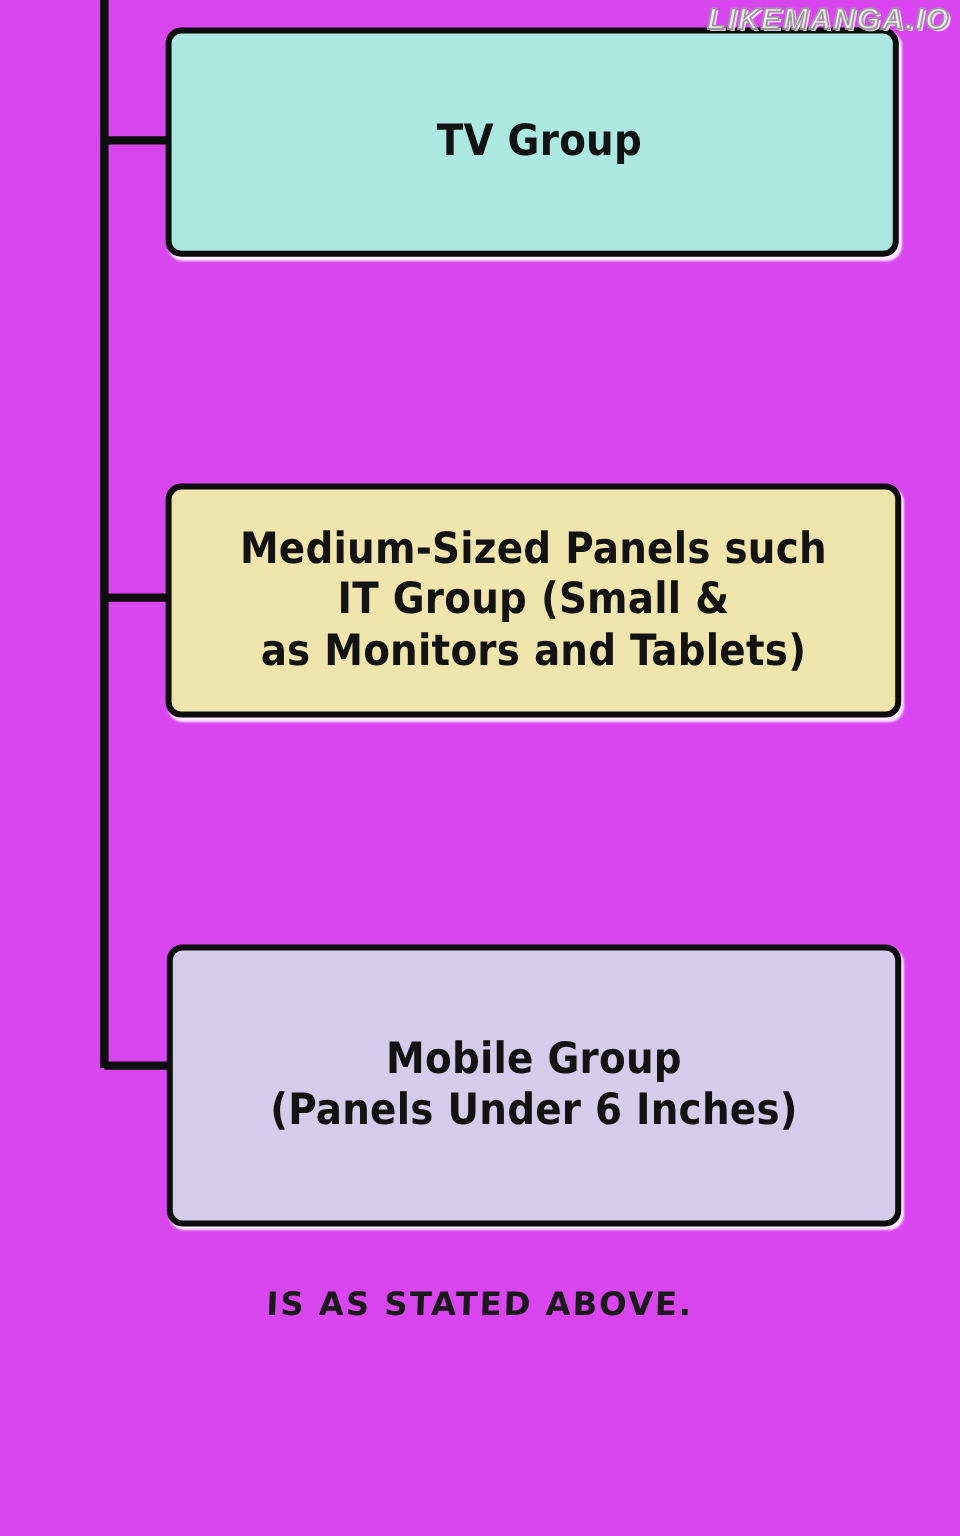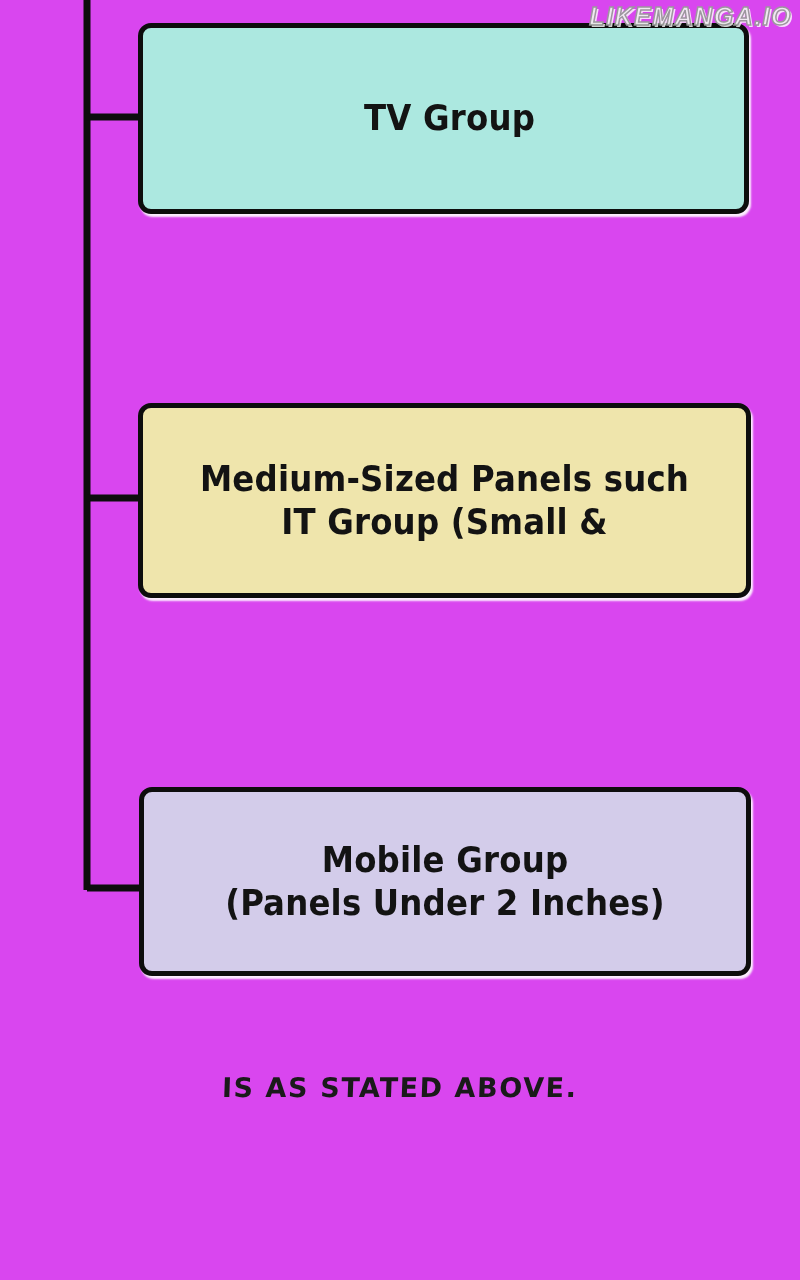--- a/index.html
+++ b/index.html
@@ -82,21 +82,21 @@
     top: 403px;
     width: 613px;
     height: 195px;
   }
   #node-it .node-label { font-size: 36px; }
 
   #node-mobile {
     left: 139px;
     top: 787px;
     width: 612px;
-    height: 189px;
+    height: 235px;
   }
   #node-mobile .node-label { font-size: 36px; }
 
   .node-label .ln { display: block; }
 
   
   .caption {
     position: absolute;
     left: 0;
     top: 1072px;
@@ -135,27 +135,28 @@
   <div class="node" id="node-tv" style="background: rgb(172, 232, 224); border-color: rgb(13, 13, 13); padding-left: 12px;">
     <div class="node-label">
       <span class="ln">TV Group</span>
     </div>
   </div>
 
   <div class="node" id="node-it" style="background: rgb(239, 229, 172); border-color: rgb(13, 13, 13);">
     <div class="node-label">
       <span class="ln">Medium-Sized Panels such</span>
       <span class="ln">IT Group (Small &amp;</span>
+      <span class="ln">as Monitors and Tablets)</span>
     </div>
   </div>
 
   <div class="node" id="node-mobile" style="background: rgb(211, 204, 234); border-color: rgb(13, 13, 13);">
     <div class="node-label">
       <span class="ln">Mobile Group</span>
-      <span class="ln">(Panels Under 2 Inches)</span>
+      <span class="ln">(Panels Under 6 Inches)</span>
     </div>
   </div>
 
   <div class="caption">
     <span class="caption-text">IS AS STATED ABOVE.</span>
   </div>
 
 </div>
 
 </body></html>

